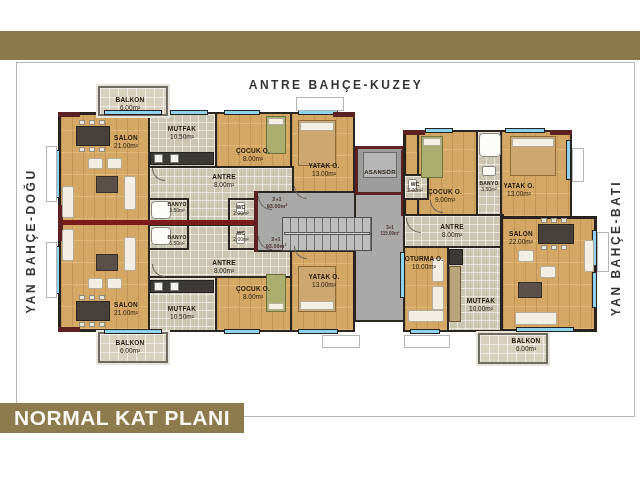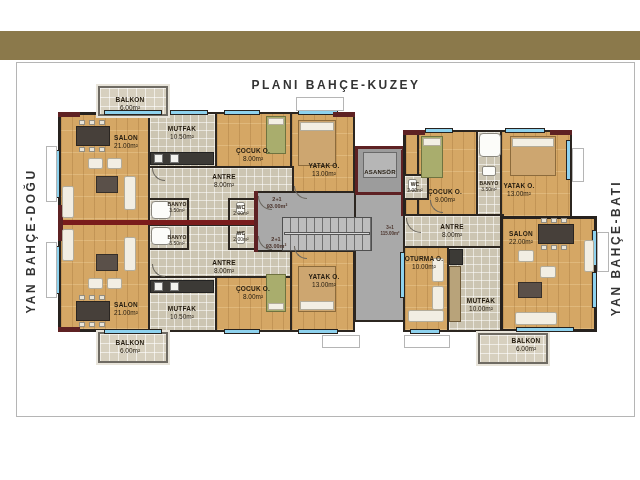--- a/index.html
+++ b/index.html
@@ -335,19 +335,22 @@
     </div>
   <div class="lbl unit" style="left:390px;top:231px;font-size:4.5px">
       <div>3+1</div>
       <div>115.00m²</div>
     </div>
 
   <div class="lbl" style="left:380px;top:173px;font-size:6px;letter-spacing:.5px">
       <div class="nm">ASANSÖR</div>
     </div>
 
-  <div class="compass" style="left:336px;top:85px">PLANI BAHÇE-KUZEY</div>
+  <div class="compass" style="left:336px;top:85px">ANTRE BAHÇE-KUZEY</div>
   <div class="compass vert" style="left:31px;top:241px">YAN BAHÇE-DOĞU</div>
   <div class="compass vert" style="left:616px;top:248px">YAN BAHÇE-BATI</div>
 
   <div id="band"></div>
+  <div id="banner">
+    <span>NORMAL KAT PLANI</span>
+  </div>
 
 </div>
 
 </body></html>

